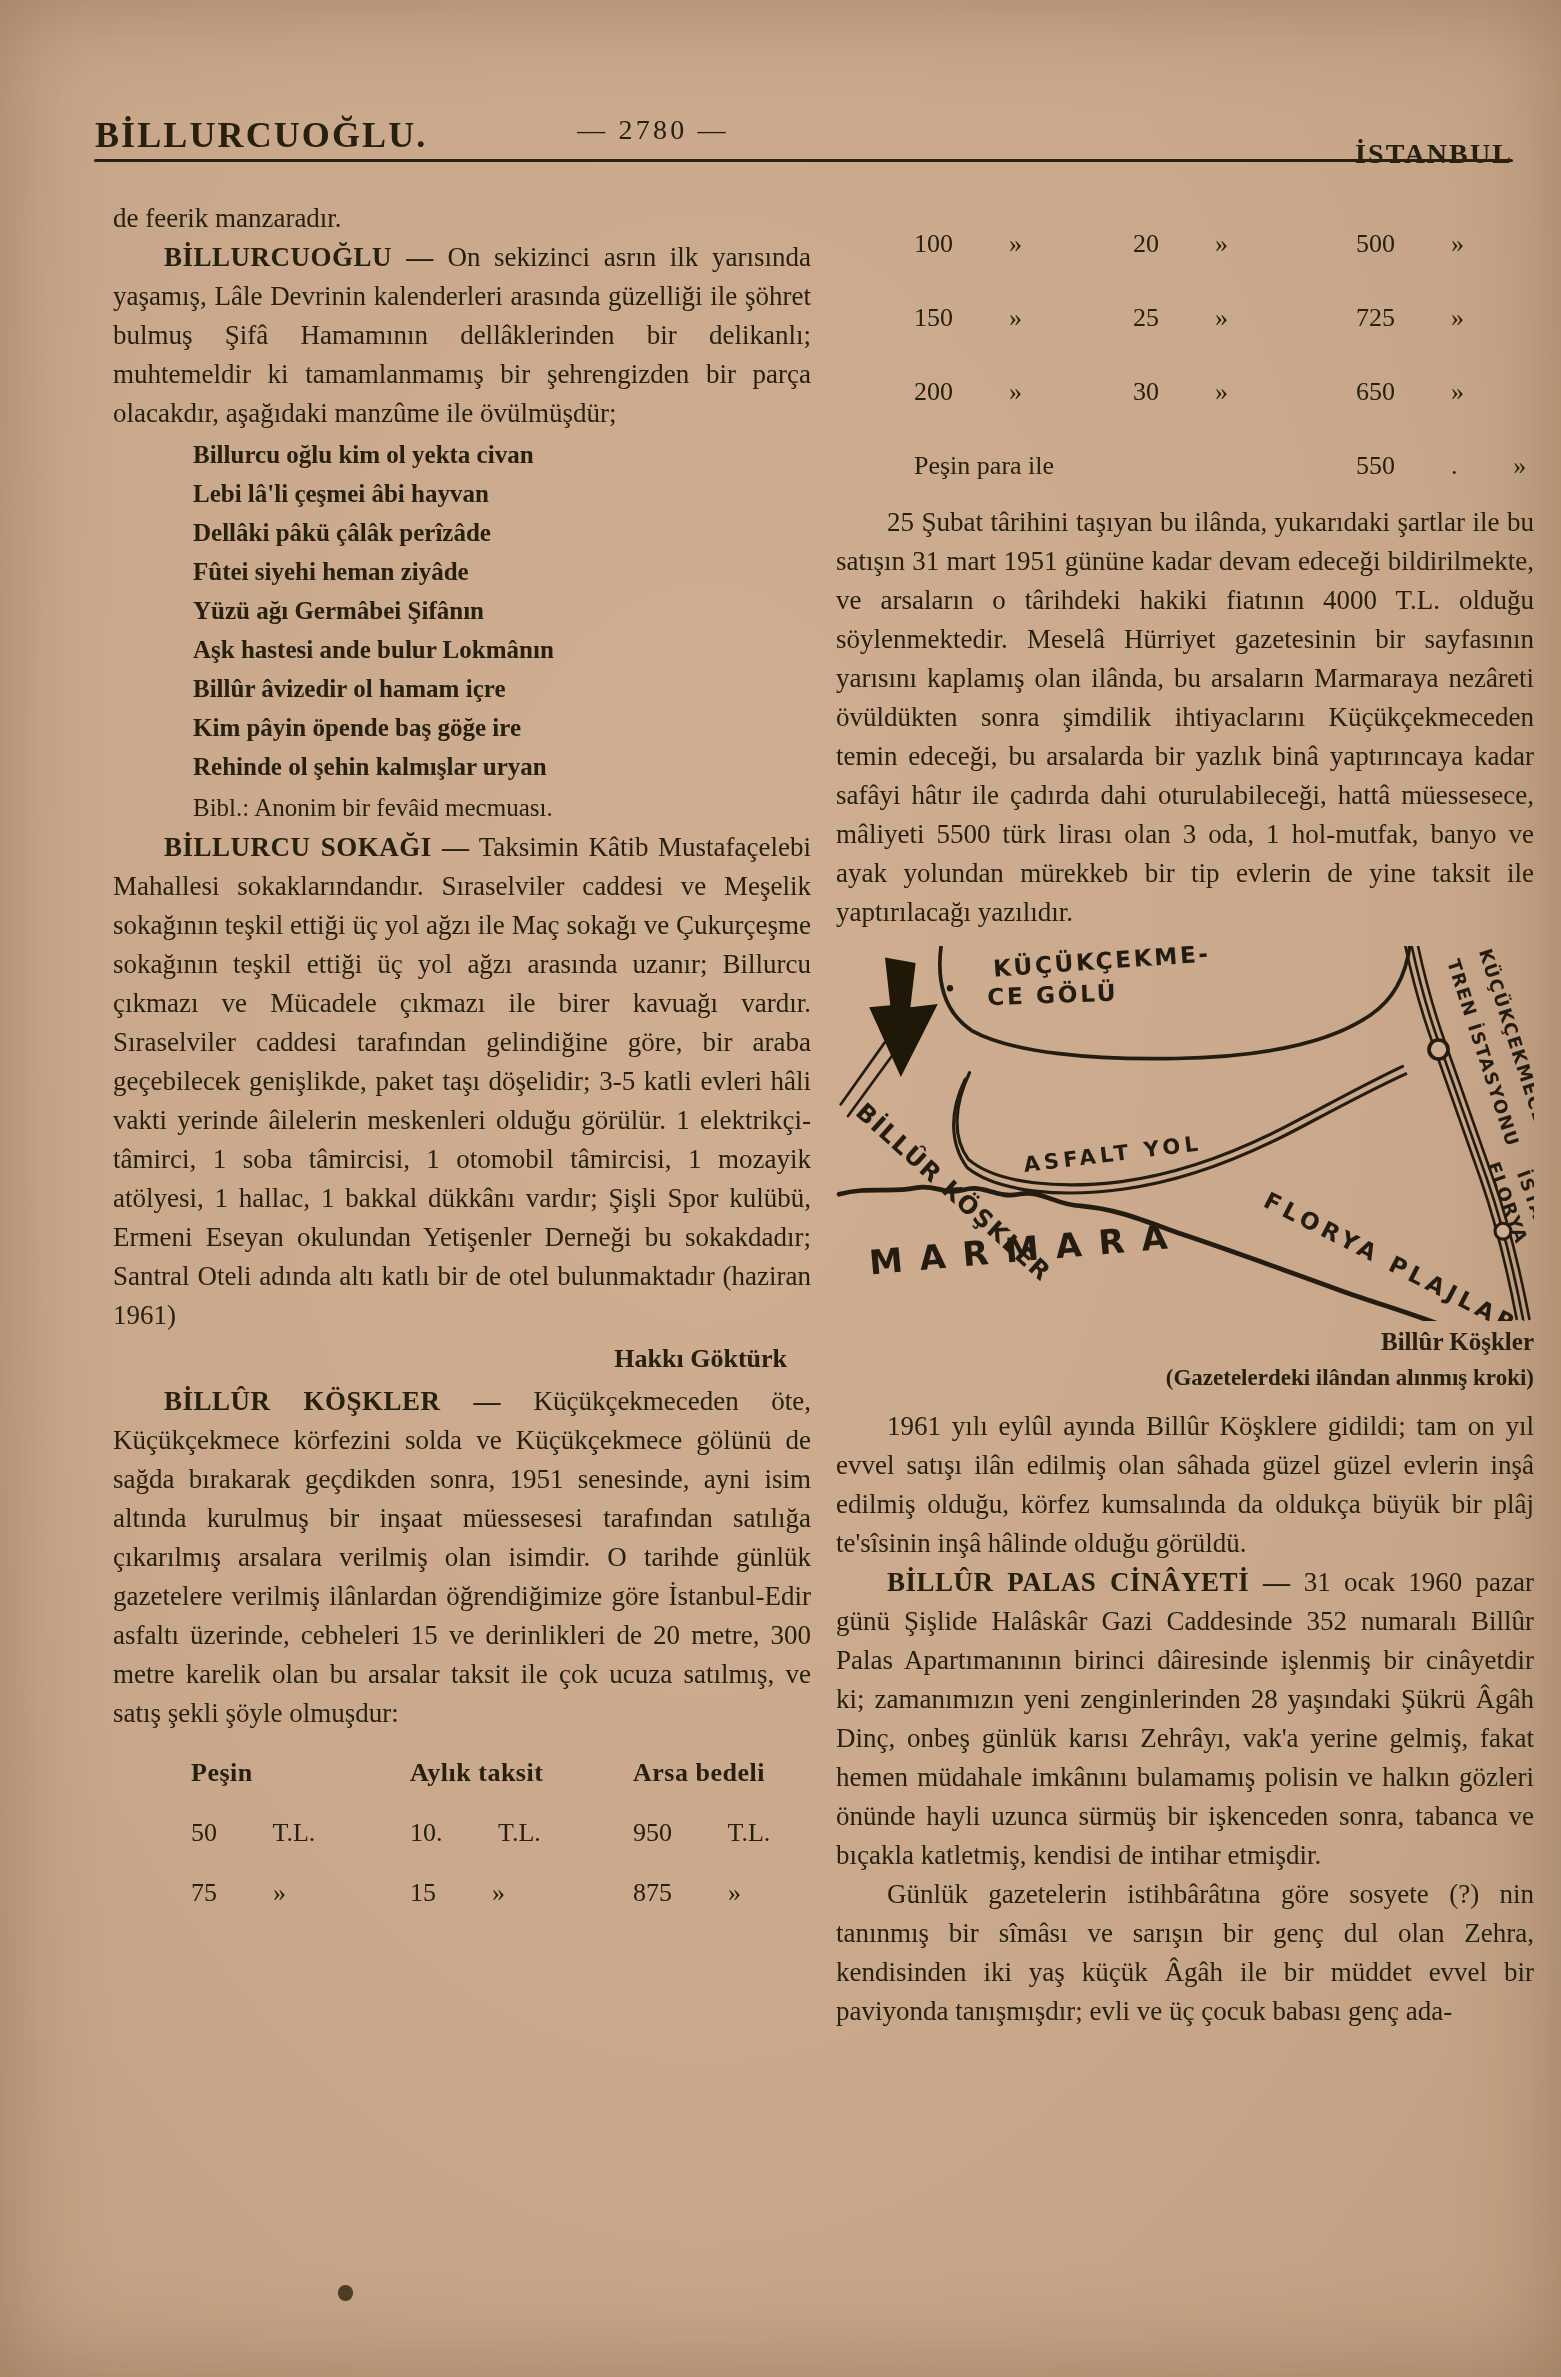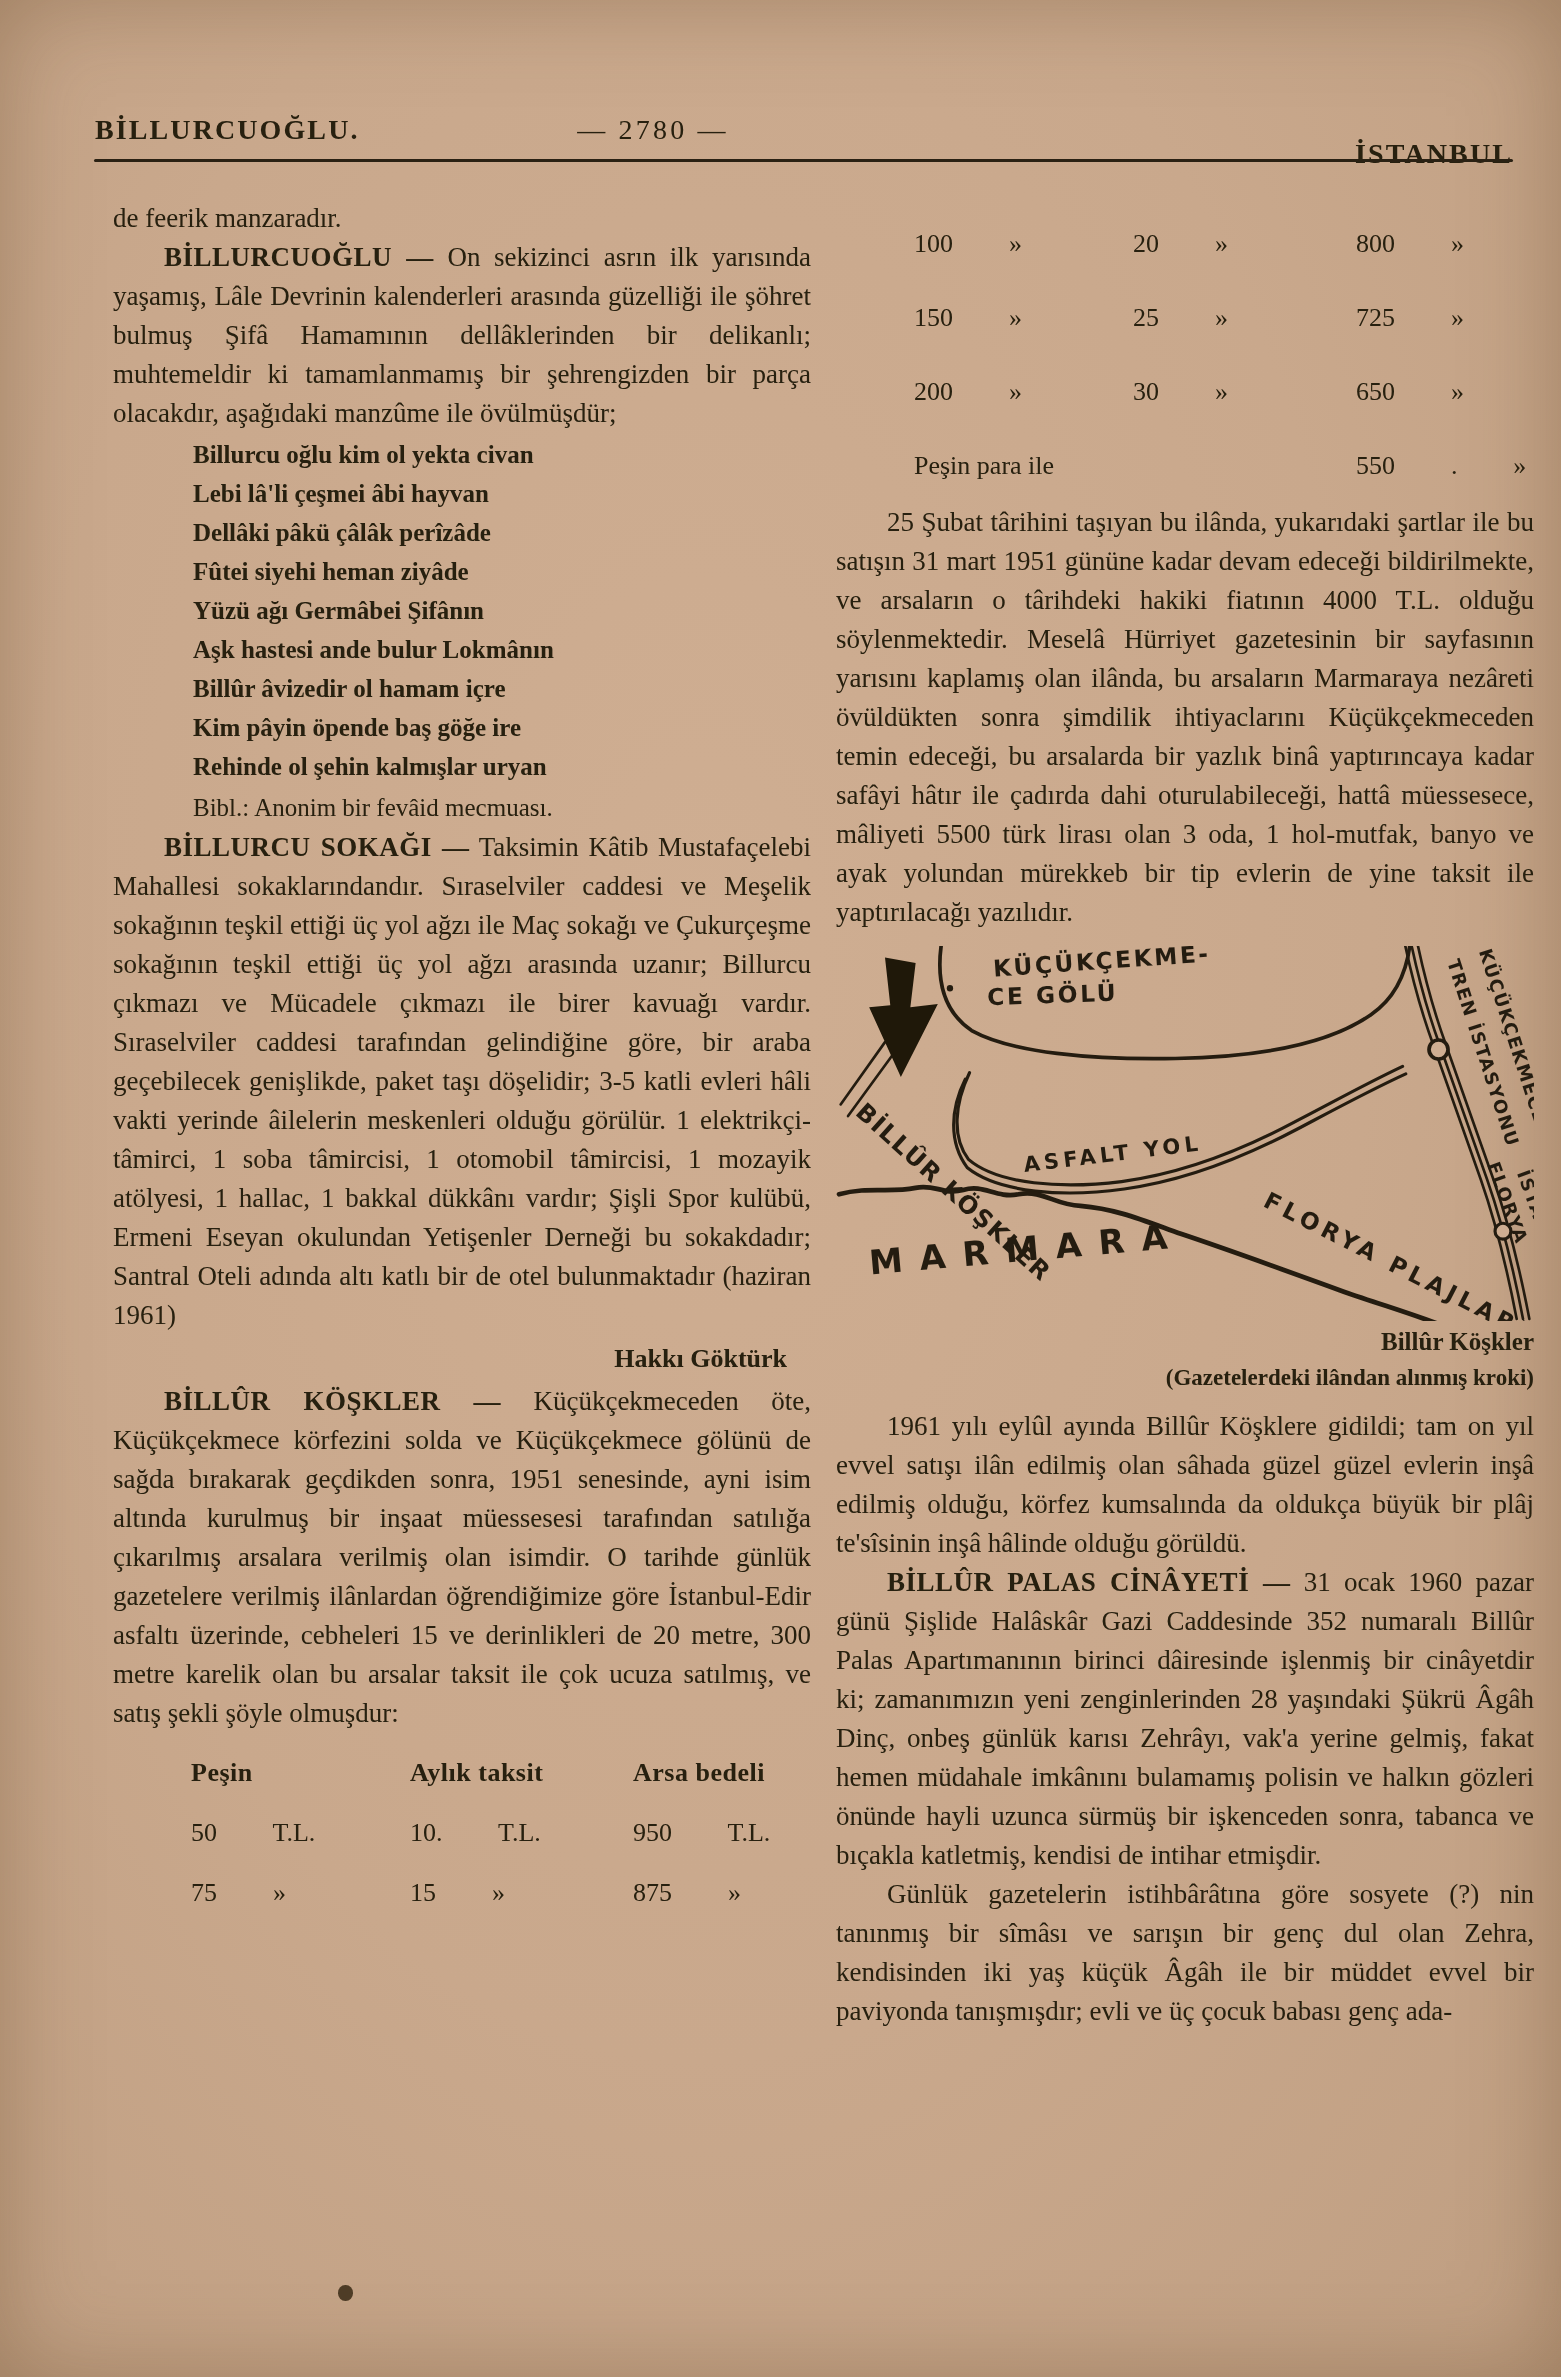--- a/index.html
+++ b/index.html
@@ -6,21 +6,21 @@
   body{
     position:relative;
     width:1562px;height:2377px;
     background:radial-gradient(ellipse at 45% 40%, #cfae92 0%, #c9a88c 55%, #bf9e81 100%);
     font-family:"Liberation Serif", serif;
     color:#27200f;
     overflow:hidden;
   }
   .vignette{position:absolute;inset:0;box-shadow:inset 0 0 97px rgba(90,60,30,.35);pointer-events:none;}
   
-  .hdr-left{position:absolute;left:95px;top:114px;font-weight:bold;font-size:28px;letter-spacing:2.1px;}
+  .hdr-left{position:absolute;left:95px;top:114px;font-weight:bold;font-size:36px;letter-spacing:2.1px;}
   .hdr-center{position:absolute;left:0;width:1306px;top:114px;text-align:center;font-size:28px;letter-spacing:3.2px;}
   .hdr-right{position:absolute;right:49px;top:112px;font-weight:bold;font-size:28px;letter-spacing:2.1px;margin-top:26px;}
   .hdr-rule{position:absolute;left:94px;top:159px;width:1419px;height:3.2px;background:#2a2113;border-radius:1.6px;}
   
   .col{position:absolute;width:698px;}
   .col-left{left:113px;top:199px;}
   .col-right{left:836px;top:197px;}
   p{margin:0;font-size:27px;line-height:39px;text-align:justify;}
   p.indent{text-indent:51px;}
   .lead{font-weight:bold;letter-spacing:0.5px;}
@@ -96,21 +96,21 @@
     <div class="cell c2 gap">15 »</div>
     <div class="cell c3 gap">875 »</div>
   </div>
 </div>
 
 <div class="col col-right">
 
   <div class="price-tbl price-tbl2">
     <div class="cell c1 gap">100 »</div>
     <div class="cell c2 gap">20 »</div>
-    <div class="cell c3 gap">800 »</div>
+    <div class="cell c3 gap">500 »</div>
     <div class="cell c1 gap">150 »</div>
     <div class="cell c2 gap">25 »</div>
     <div class="cell c3 gap">725 »</div>
     <div class="cell c1 gap">200 »</div>
     <div class="cell c2 gap">30 »</div>
     <div class="cell c3 gap">650 »</div>
     <div class="cell c1 span2">Peşin para ile</div>
     <div class="cell c3 gap">550 . »</div>
   </div>
 

